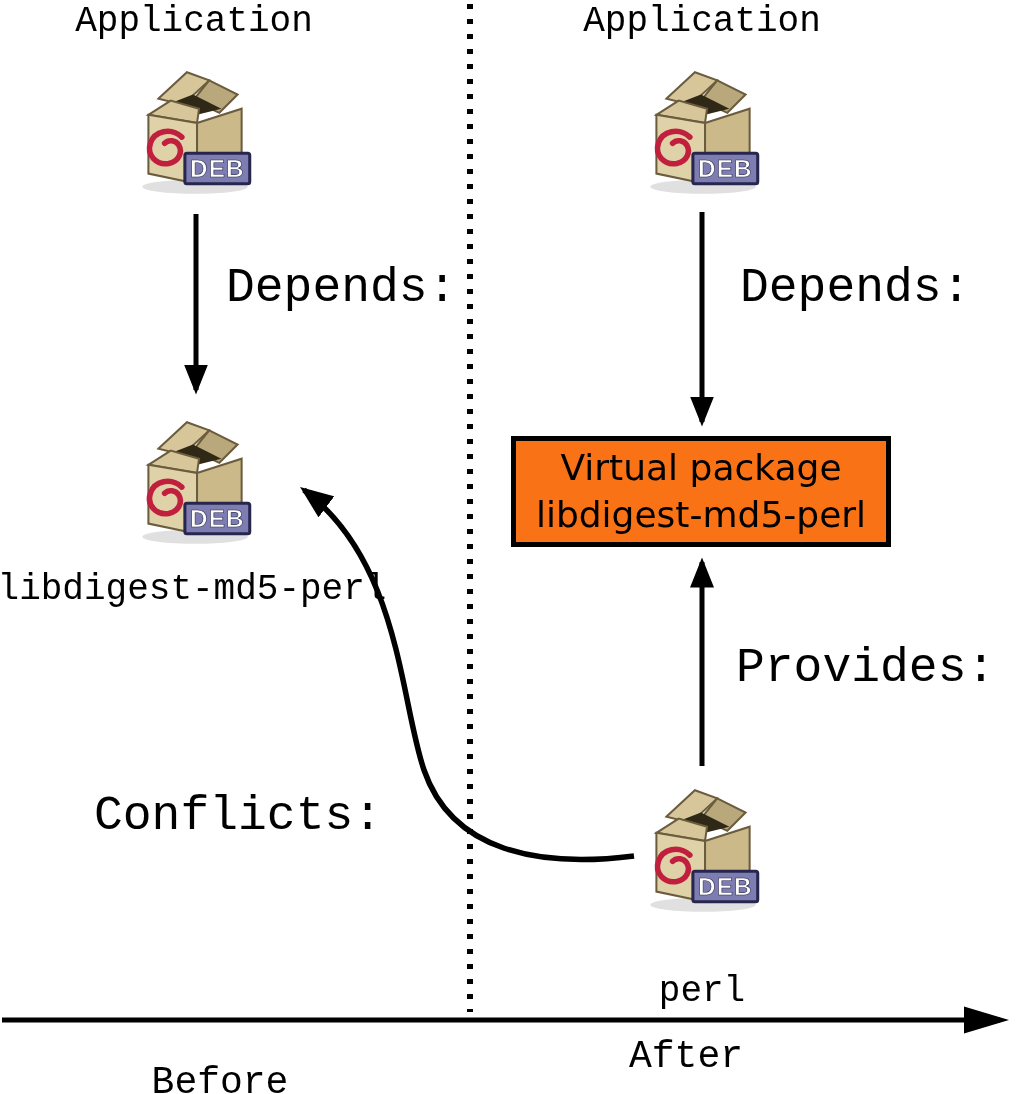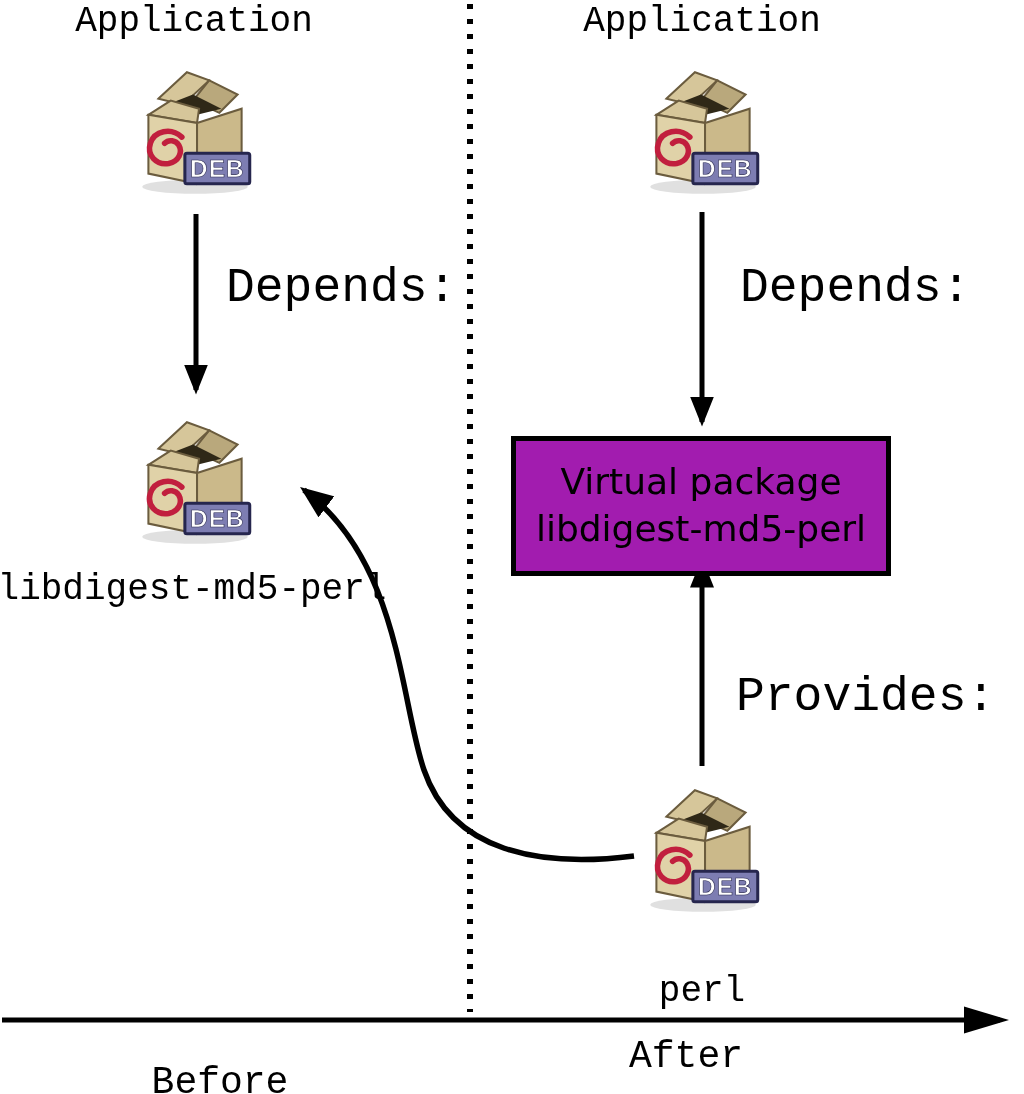--- a/index.html
+++ b/index.html
@@ -15,22 +15,22 @@
   .axis      { stroke:var(--line,#000); stroke-width:5; fill:none; }
   marker path { fill:var(--line,#000); }
 
   .label { position:absolute; white-space:nowrap; line-height:1.1; }
   .sans  { font-size:36px; }
   .mono  { font-family:"Liberation Mono","DejaVu Sans Mono",monospace; font-size:48px;text-align:right; }
   .axis-label { font-size:38px;margin-top:12px; }
   .centered { transform:translateX(-50%);font-family:Liberation Mono, monospace; }
 
   .vbox {
-    position:absolute; left:511px; top:436px; width:380px; height:140px;
-    border:5px solid #000; background:#a21caf; box-sizing:border-box;
+    position:absolute; left:511px; top:436px; width:380px; height:111px;
+    border:5px solid #000; background:#f97316; box-sizing:border-box;
     display:flex; flex-direction:column; align-items:center; justify-content:center;
     font-size:36px; line-height:1.3; text-align:center;
   }
 
   .deb-icon { position:absolute; width:152px; height:152px; }
 
   
   .pkg-face    { fill:var(--box-face,#e0d2a8);  stroke:var(--box-edge,#6b5c3e); stroke-width:2; }
   .pkg-side    { fill:var(--box-side,#cbb98a);  stroke:var(--box-edge,#6b5c3e); stroke-width:2; }
   .pkg-flap    { fill:var(--box-flap,#d6c69a);  stroke:var(--box-edge,#6b5c3e); stroke-width:2; }
@@ -97,35 +97,36 @@
 
   <div class="label mono" style="left:226px; top:262px;">Depends:</div>
 
   <svg class="deb-icon" style="left:118px; top:402px;">
     <use href="#deb-pkg"></use>
   </svg>
 
   <div class="label sans centered" style="left:192px; top:570px;">libdigest-md5-perl</div>
 
 
+  <div class="label mono" style="left:94px; top:790px;">Conflicts:</div>
 
   <div class="label sans centered" style="left:702px; top:2px;">Application</div>
 
   <svg class="deb-icon" style="left:626px; top:52px;">
     <use href="#deb-pkg"></use>
   </svg>
 
   <div class="label mono" style="left:740px; top:262px;">Depends:</div>
 
   <div class="vbox">
     <div>Virtual package</div>
     <div>libdigest-md5-perl</div>
   </div>
 
-  <div class="label mono" style="left:736px; top:642px;margin-top:29px;">Provides:</div>
+  <div class="label mono" style="left:736px; top:642px;">Provides:</div>
 
   <svg class="deb-icon" style="left:626px; top:770px;">
     <use href="#deb-pkg"></use>
   </svg>
 
   <div class="label sans centered" style="left:702px; top:940px;margin-top:32px;">perl</div>
 
   <div class="label axis-label centered" style="left:220px; top:1050px;">Before</div>
 
   <div class="label axis-label centered" style="left:686px; top:1024px;">After</div>

